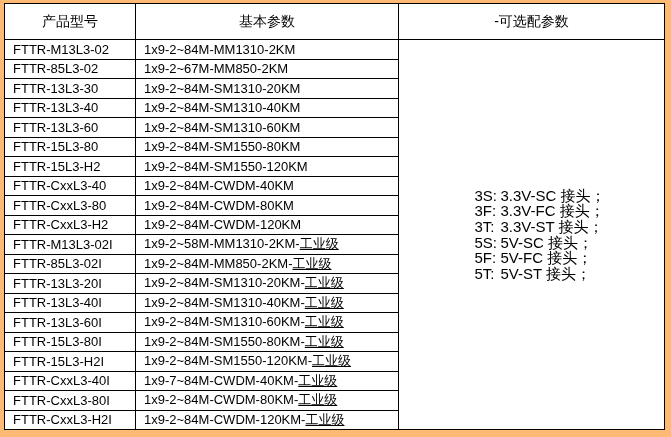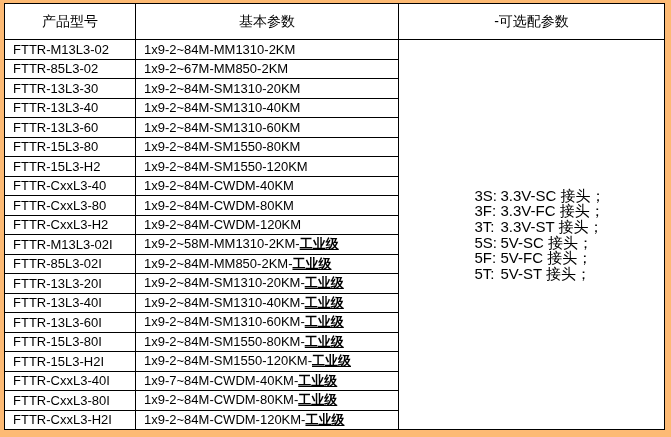--- a/index.html
+++ b/index.html
@@ -53,21 +53,21 @@
   }
   .opt-line {
     display: flex;
     align-items: baseline;
     line-height: 15.6px;
     font-size: 15px;
     white-space: nowrap;
   }
   .opt-label { flex: 0 0 26px; text-align: left; }
   .opt-value { flex: 1; text-align: center; }
-  .underlined { text-decoration: underline; font-weight: bold; }
+  .underlined { text-decoration: underline; }
 </style>
 </head>
 <body>
 
 <div class="page">
   <table class="product-table">
     <colgroup>
       <col style="width:131px">
       <col style="width:263px">
       <col style="width:266px">

